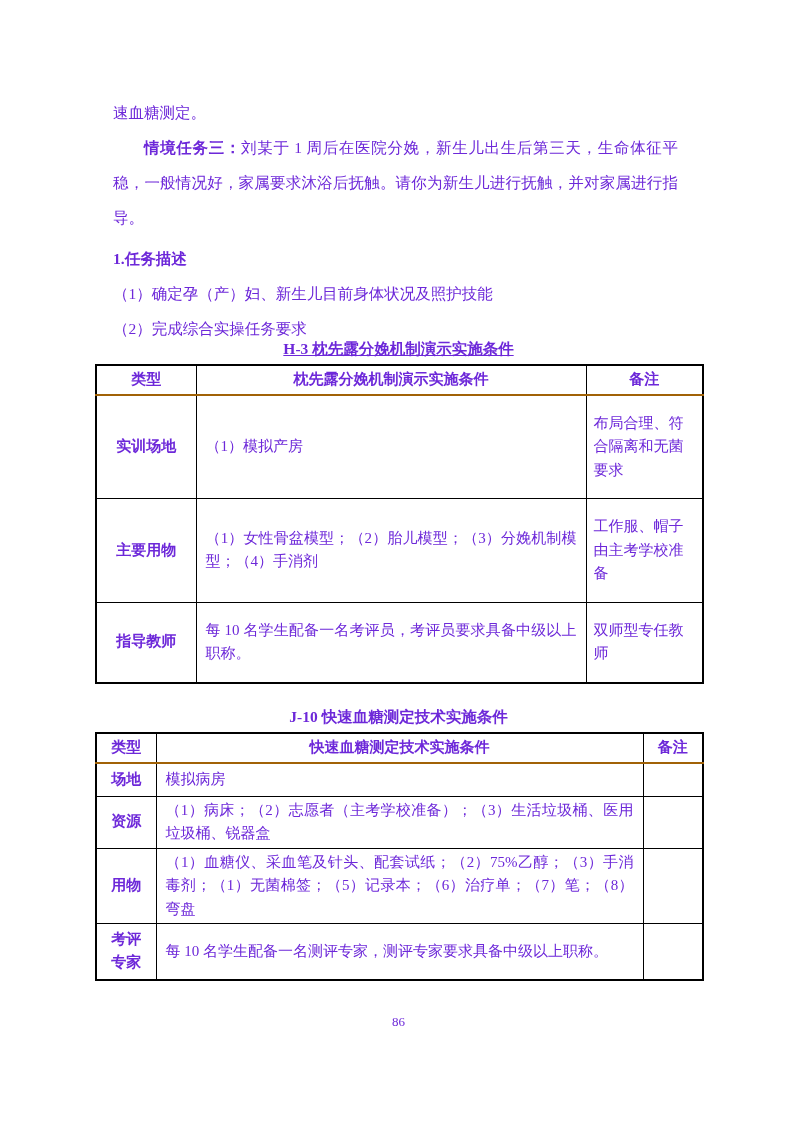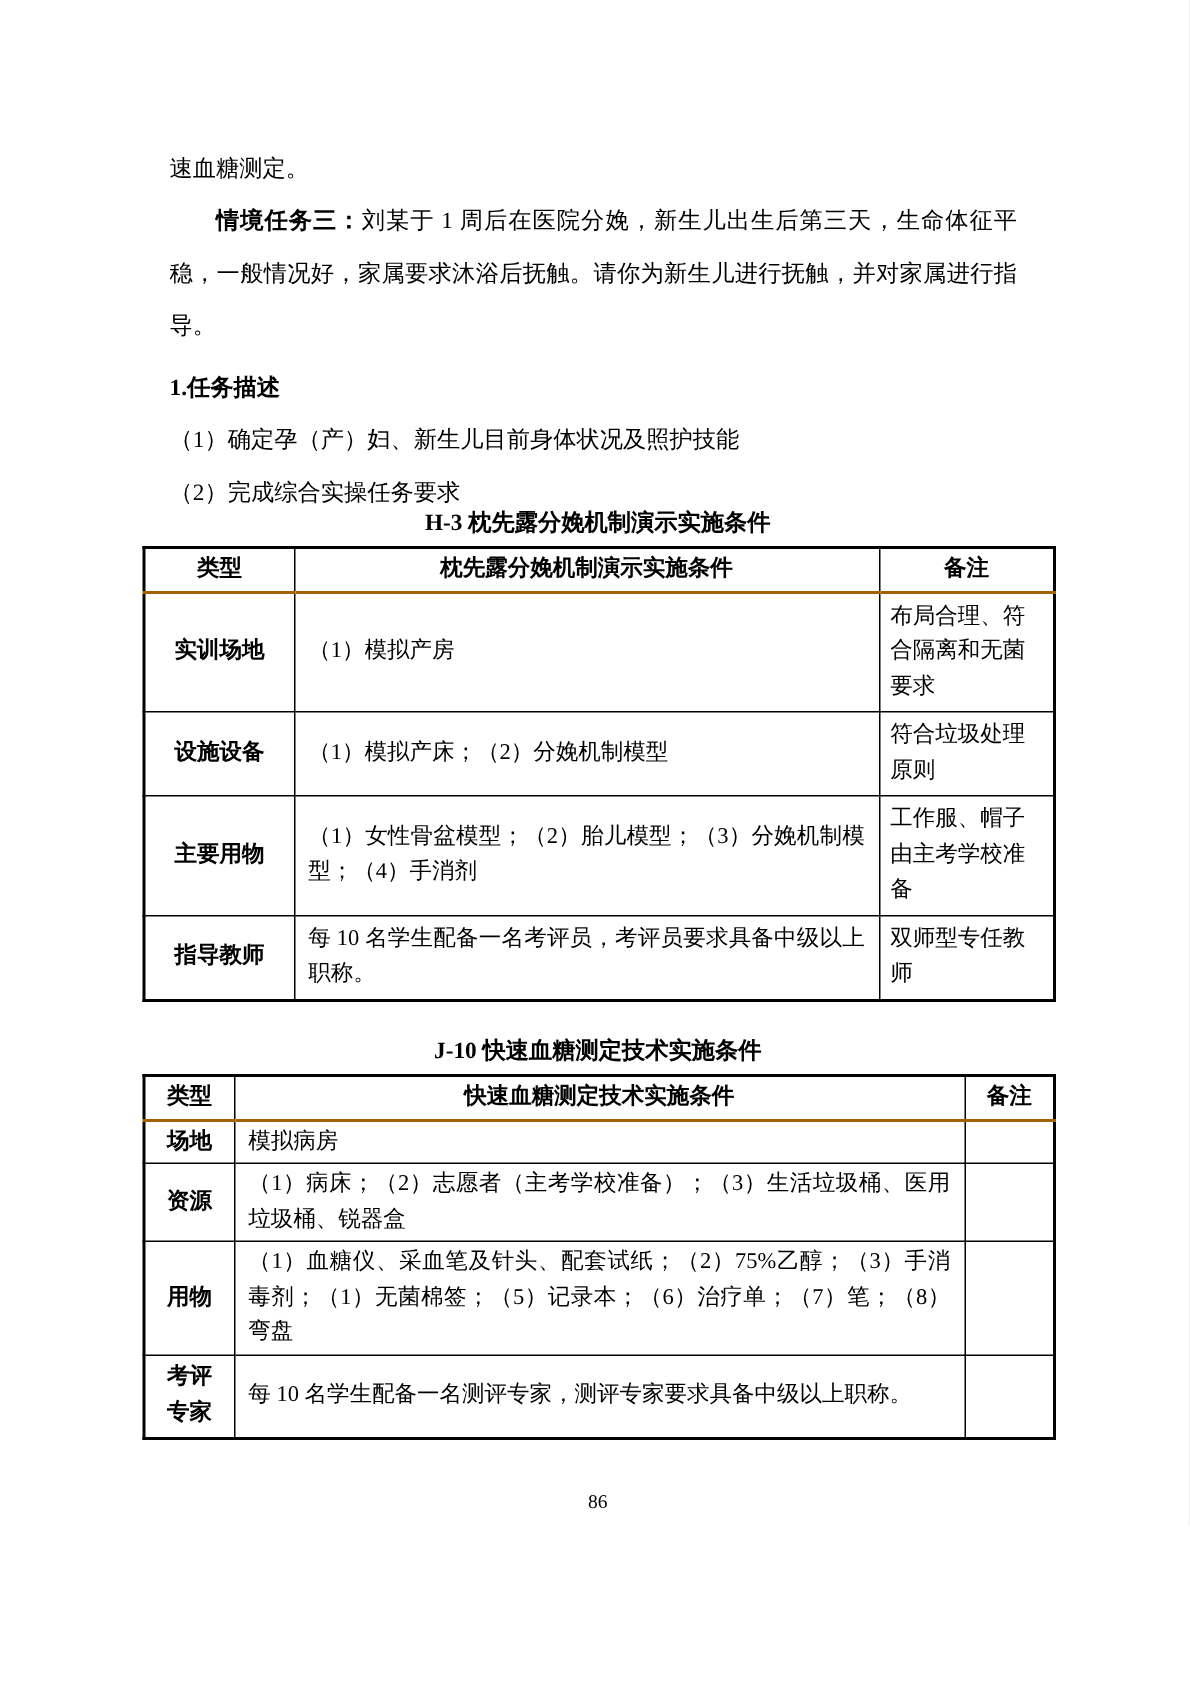--- a/index.html
+++ b/index.html
@@ -1,53 +1,53 @@
 <!DOCTYPE html>
 <html><head>
 <meta charset="utf-8">
 <style>
   html,body { margin:0; padding:0; background:#e8e8e8; }
   .page {
     width:793px; height:1122px; margin:0 auto; background:#ffffff;
     position:relative; box-sizing:border-box;
     padding:95px 91px 0 95px;
     font-family:"Liberation Serif","DejaVu Serif",serif;
-    color:#000000;
+    color:#6d28d9;
   }
   .textblock { margin-left:18px; margin-right:24px; }
   .bodyline {
     margin:0; font-size:15.5px; line-height:35px; text-align:justify;
     font-family:"Liberation Serif","DejaVu Serif",serif;
   }
   .para-indent { text-indent:2em; }
   .bold { font-weight:bold; }
   .heading { font-weight:bold; }
   .h1desc { margin-top:6px; }
   .h2impl { margin-top:-6px; }
   .tcaption {
     margin:0; text-align:center; font-weight:bold; font-size:15.5px;
     line-height:22px; white-space:pre-wrap;
   }
-  .cap-h3 { margin-top:-8px; }
+  .cap-h3 { margin-top:-8px;text-decoration:underline; }
   .cap-j10 { margin-top:22px; }
   table.cond {
     border-collapse:collapse; table-layout:fixed; width:607px;
     border:2px solid #000; margin-top:4px;
   }
   table.cond th, table.cond td {
     border:1px solid #000; font-size:15px; line-height:23.5px;
     vertical-align:middle; overflow:hidden;
   }
   table.cond th {
     font-weight:bold; text-align:center; border-bottom:2px solid #a16207;
     padding:2px 4px;
   }
   td.rlabel { font-weight:bold; text-align:center; padding:0 12px; }
   td.content { text-align:justify; padding:2px 9px; }
-  td.remark { text-align:left; padding:4px 7px; }
+  td.remark { text-align:left; padding:16px 7px; }
   .t-h3 tr:nth-child(1) { height:29px; }
   .t-h3 tr:nth-child(2) { height:70px; }
   .t-h3 tr:nth-child(3) { height:52px; }
   .t-h3 tr:nth-child(4) { height:70px; }
   .t-h3 tr:nth-child(5) { height:37px;margin-top:36px; }
   .t-j10 { margin-top:8px; }
   .t-j10 tr:nth-child(1) { height:30px; }
   .t-j10 tr:nth-child(2) { height:27px; }
   .t-j10 tr:nth-child(3) { height:47px; }
   .t-j10 tr:nth-child(4) { height:66px; }
@@ -85,25 +85,20 @@
     <tbody>
         <tr>
       <th>类型</th>
       <th>枕先露分娩机制演示实施条件</th>
       <th>备注</th>
     </tr>
     <tr>
       <td class="rlabel">实训场地</td>
       <td class="content">（1）模拟产房</td>
       <td class="remark">布局合理、符合隔离和无菌要求</td>
-    </tr>
-    <tr>
-      <td class="rlabel">设施设备</td>
-      <td class="content">（1）模拟产床；（2）分娩机制模型</td>
-      <td class="remark">符合垃圾处理原则</td>
     </tr>
     <tr>
       <td class="rlabel">主要用物</td>
       <td class="content">（1）女性骨盆模型；（2）胎儿模型；（3）分娩机制模型；（4）手消剂</td>
       <td class="remark">工作服、帽子由主考学校准备</td>
     </tr>
     <tr>
       <td class="rlabel">指导教师</td>
       <td class="content">每 10 名学生配备一名考评员，考评员要求具备中级以上职称。</td>
       <td class="remark">双师型专任教师</td>

